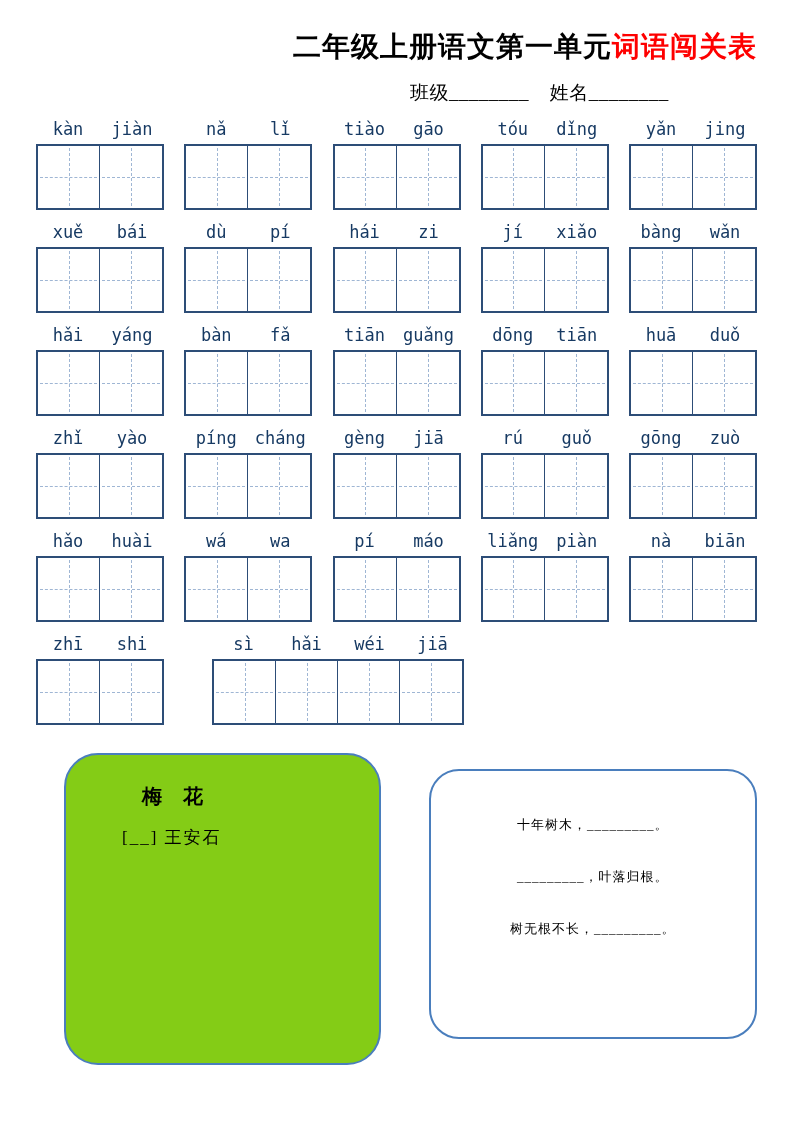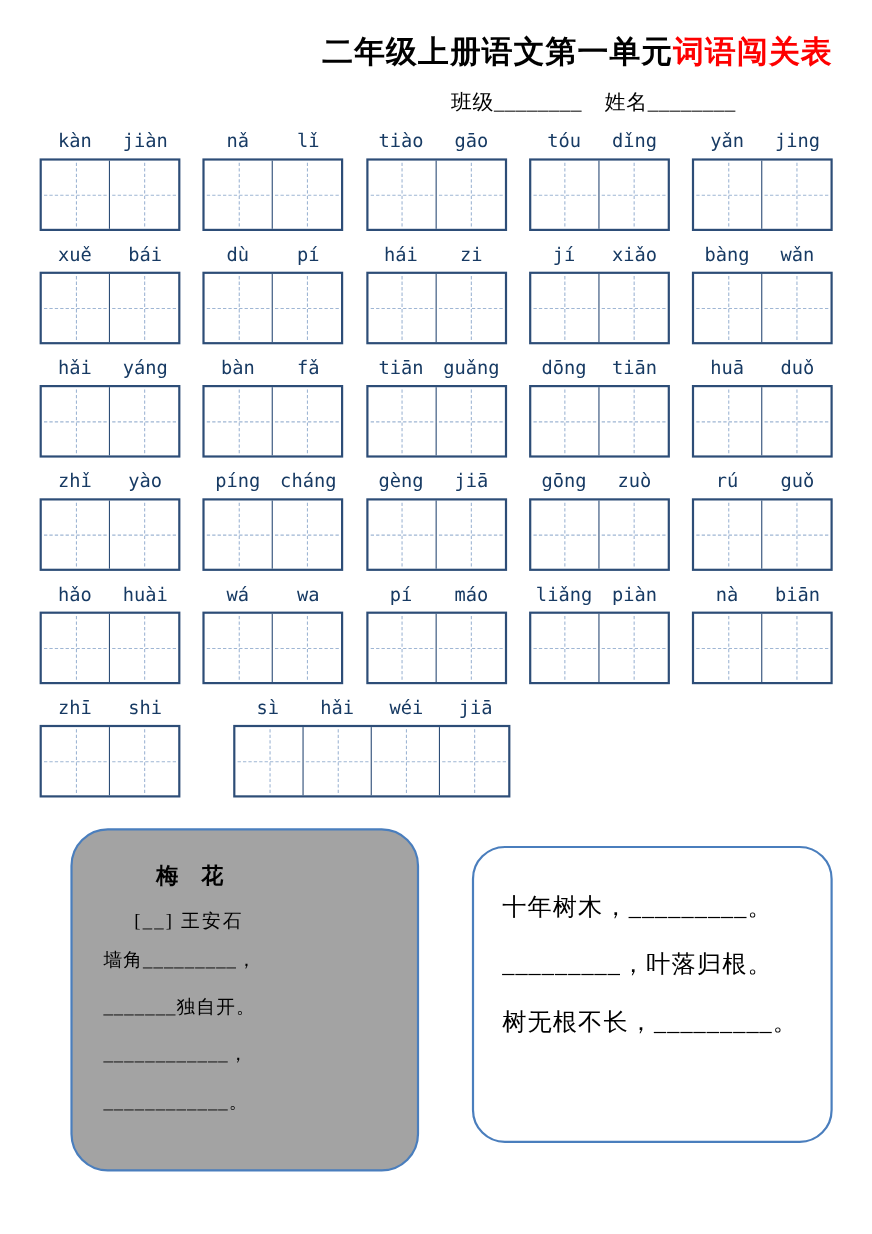--- a/index.html
+++ b/index.html
@@ -20,26 +20,26 @@
   .grid-row{display:flex;justify-content:space-between;margin-bottom:11px;}
   .grid-row.last-row{justify-content:flex-start;gap:48px;}
   .pinyin{display:flex;margin-bottom:4px;color:var(--pinyin,#173a63);font-family:"DejaVu Sans Mono","Liberation Mono",monospace;font-size:17px;line-height:22px;}
   .pinyin span{flex:1;text-align:center;white-space:nowrap;}
   .grid-box{display:flex;border:2px solid var(--grid-border,#2d4d77);background:#fff;}
   .cell{width:62px;height:62px;position:relative;border-right:1.5px solid var(--grid-border,#2d4d77);}
   .cell:last-child{border-right:0;}
   .cell::before{content:"";position:absolute;top:2px;bottom:2px;left:50%;border-left:1px dashed var(--grid-dash,#9fb6d4);}
   .cell::after{content:"";position:absolute;left:2px;right:2px;top:50%;border-top:1px dashed var(--grid-dash,#9fb6d4);}
   .bottom{display:flex;align-items:flex-start;margin-top:28px;padding-left:28px;}
-  .poem-box{width:326px;min-height:312px;border:2px solid var(--box-border,#4a7ebd);border-radius:34px;padding:28px 18px 18px 26px;background:#a3a3a3;}
+  .poem-box{width:326px;min-height:312px;border:2px solid var(--box-border,#4a7ebd);border-radius:34px;padding:28px 18px 18px 26px;background:#84cc16;}
   .poem-title{font-size:20px;font-weight:bold;letter-spacing:8px;margin-left:50px;}
   .poem-author{font-size:17px;margin:16px 0 2px 30px;letter-spacing:2px;}
   .poem-line{font-size:17px;line-height:43px;margin-left:2px;letter-spacing:1px;white-space:nowrap;}
   .proverb-box{width:338px;min-height:270px;border:2px solid var(--box-border,#4a7ebd);border-radius:30px;padding:28px 26px;margin-left:48px;margin-top:16px;background:#fff;}
-  .proverb-line{font-size:22px;line-height:52px;letter-spacing:1px;white-space:nowrap;}
+  .proverb-line{font-size:13px;line-height:52px;letter-spacing:1px;white-space:nowrap;text-align:center;}
 </style>
 </head>
 <body>
 
 <div class="page">
 
   <h1 class="title"><span>二年级上册语文第一单元</span><span class="red">词语闯关表</span></h1>
 
   <div class="info-line">
     <span class="info-field">班级________</span>
@@ -229,32 +229,32 @@
             <span>gèng</span>
             <span>jiā</span>
           </div>
           <div class="grid-box">
             <div class="cell"></div>
             <div class="cell"></div>
           </div>
         </div>
         <div class="word">
           <div class="pinyin">
+            <span>rú</span>
+            <span>guǒ</span>
+          </div>
+          <div class="grid-box">
+            <div class="cell"></div>
+            <div class="cell"></div>
+          </div>
+        </div>
+        <div class="word">
+          <div class="pinyin">
             <span>gōng</span>
             <span>zuò</span>
-          </div>
-          <div class="grid-box">
-            <div class="cell"></div>
-            <div class="cell"></div>
-          </div>
-        </div>
-        <div class="word">
-          <div class="pinyin">
-            <span>rú</span>
-            <span>guǒ</span>
           </div>
           <div class="grid-box">
             <div class="cell"></div>
             <div class="cell"></div>
           </div>
         </div>
       </div>
       <div class="grid-row">
         <div class="word">
           <div class="pinyin">
@@ -332,26 +332,20 @@
             <div class="cell"></div>
           </div>
         </div>
       </div>
     </div>
 
   <div class="bottom">
     <div class="poem-box">
       <div class="poem-title">梅 花</div>
       <div class="poem-author">[__] 王安石</div>
-      <div id="poem-lines">
-          <div class="poem-line">墙角_________，</div>
-          <div class="poem-line">_______独自开。</div>
-          <div class="poem-line">____________，</div>
-          <div class="poem-line">____________。</div>
-        </div>
     </div>
     <div class="proverb-box">
       <div id="proverb-lines">
           <div class="proverb-line">十年树木，_________。</div>
           <div class="proverb-line">_________，叶落归根。</div>
           <div class="proverb-line">树无根不长，_________。</div>
         </div>
     </div>
   </div>
 

